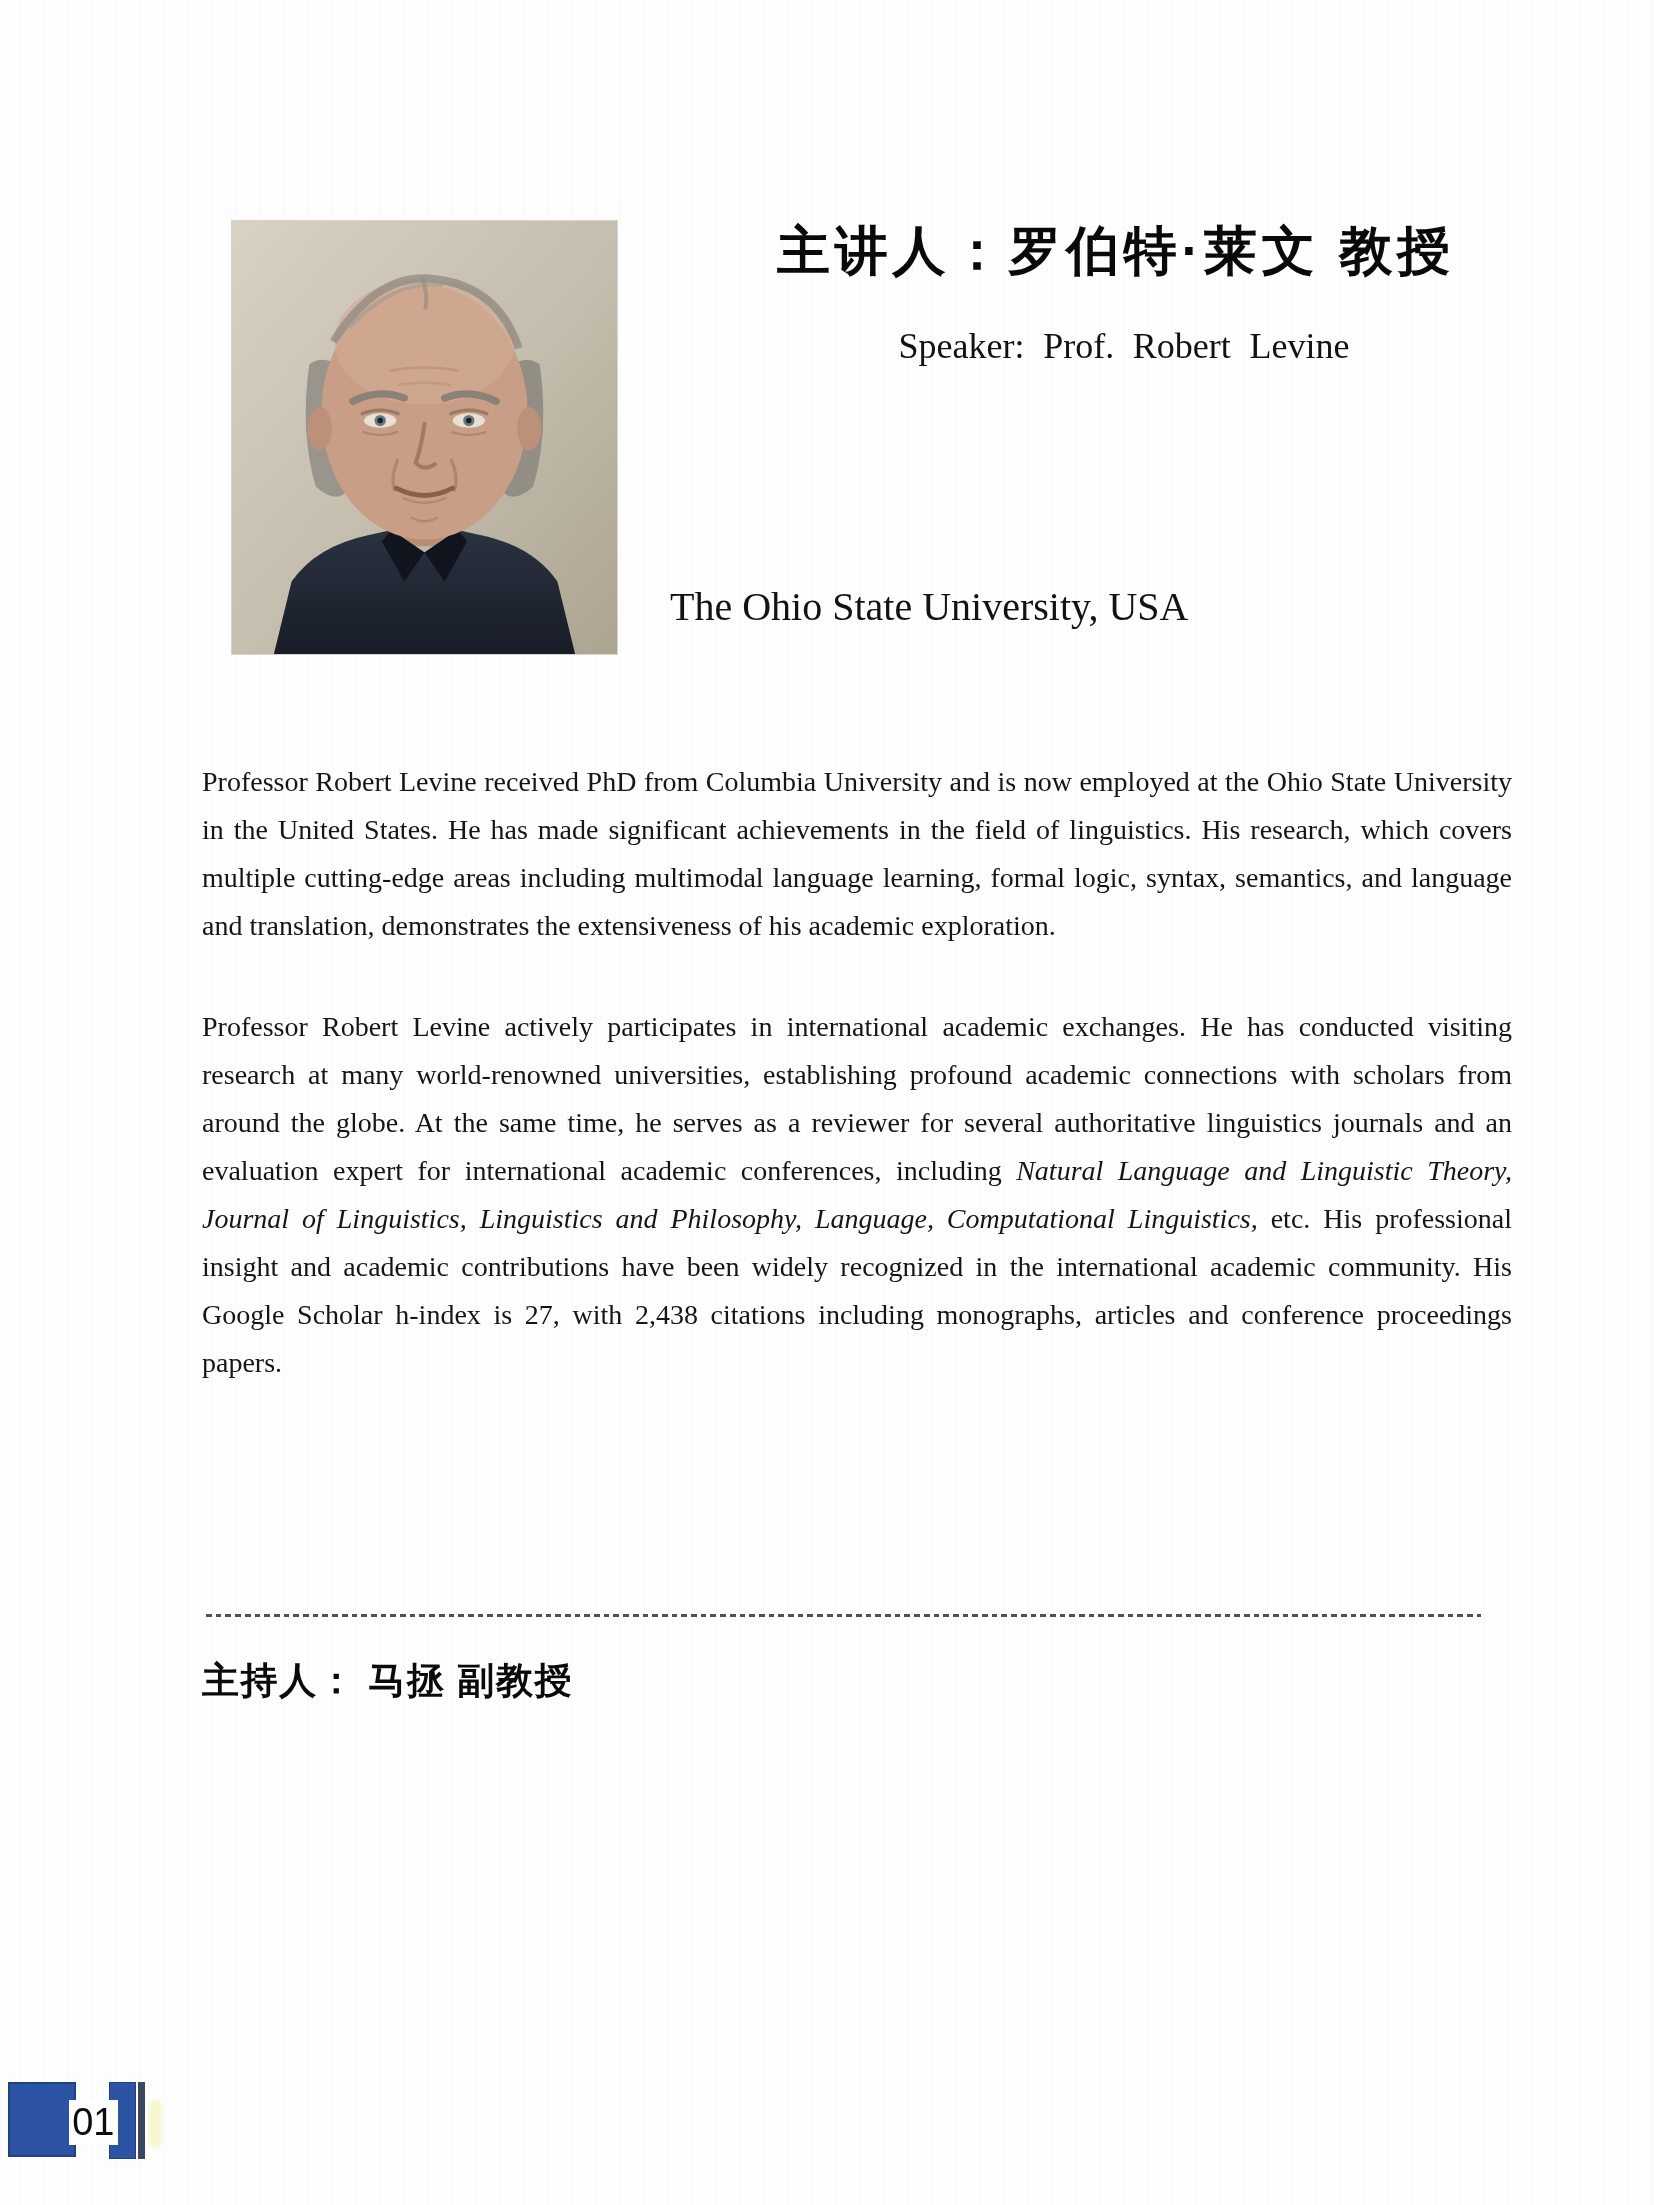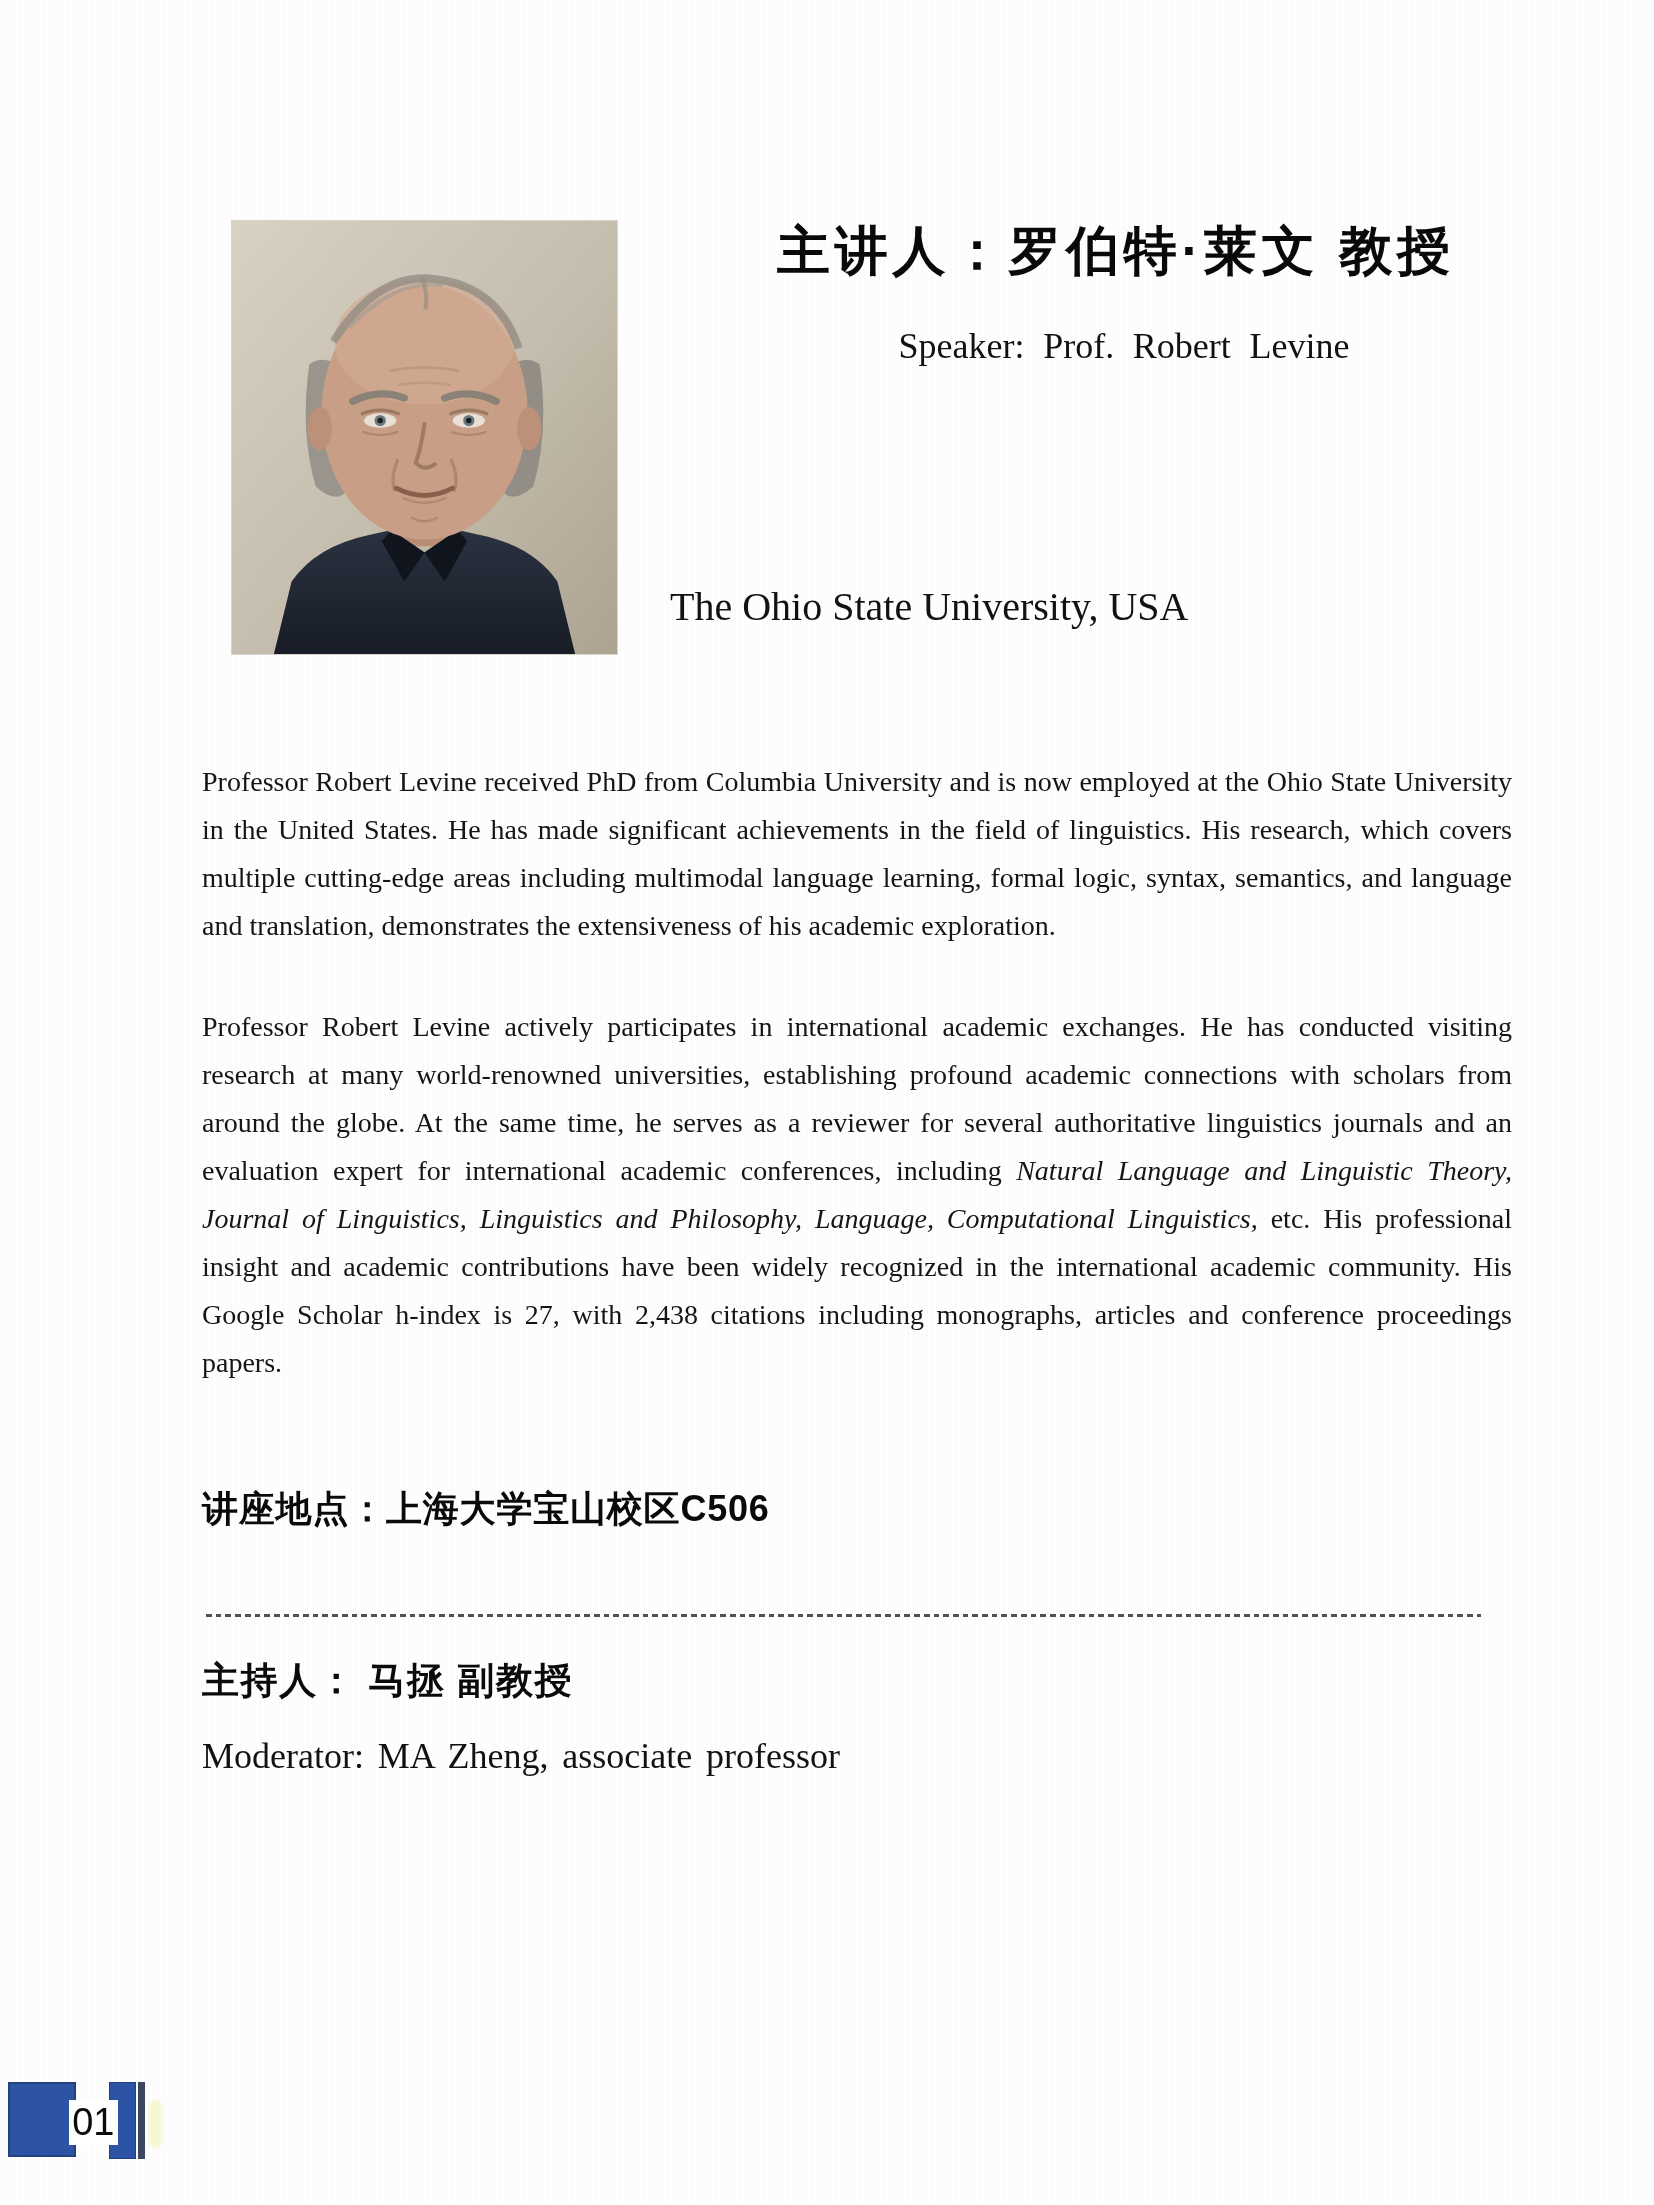--- a/index.html
+++ b/index.html
@@ -167,24 +167,22 @@
     </svg>
   </div>
 
   <div class="title-zh">主讲人：罗伯特·莱文 教授</div>
   <div class="speaker-en">Speaker: Prof. Robert Levine</div>
   <div class="uni-en">The Ohio State University, USA</div>
 
   <p class="para p1">Professor Robert Levine received PhD from Columbia University and is now employed at the Ohio State University in the United States. He has made significant achievements in the field of linguistics. His research, which covers multiple cutting-edge areas including multimodal language learning, formal logic, syntax, semantics, and language and translation, demonstrates the extensiveness of his academic exploration.</p>
   <p class="para p2"><span>Professor Robert Levine actively participates in international academic exchanges. He has conducted visiting research at many world-renowned universities, establishing profound academic connections with scholars from around the globe. At the same time, he serves as a reviewer for several authoritative linguistics journals and an evaluation expert for international academic conferences, including </span><em>Natural Language and Linguistic Theory, Journal of Linguistics, Linguistics and Philosophy, Language, Computational Linguistics,</em><span> etc. His professional insight and academic contributions have been widely recognized in the international academic community. His Google Scholar h-index is 27, with 2,438 citations including monographs, articles and conference proceedings papers.</span></p>
 
-  <div class="loc-zh">讲座地点：上海大学宝山校区C506</div>
   <div class="divider"></div>
   <div class="mod-zh">主持人： 马拯  副教授</div>
-  <div class="mod-en">Moderator: MA  Zheng, associate professor</div>
 
   <div class="pg-square"></div>
   <div class="pg-num">01</div>
   <div class="pg-bar"></div>
   <div class="pg-thin"></div>
   <div class="pg-glow"></div>
 
 </div>
 
 

